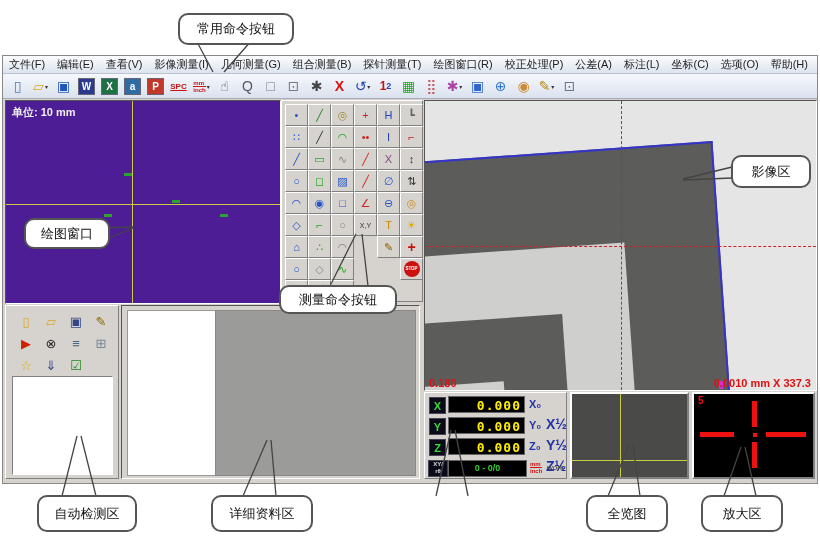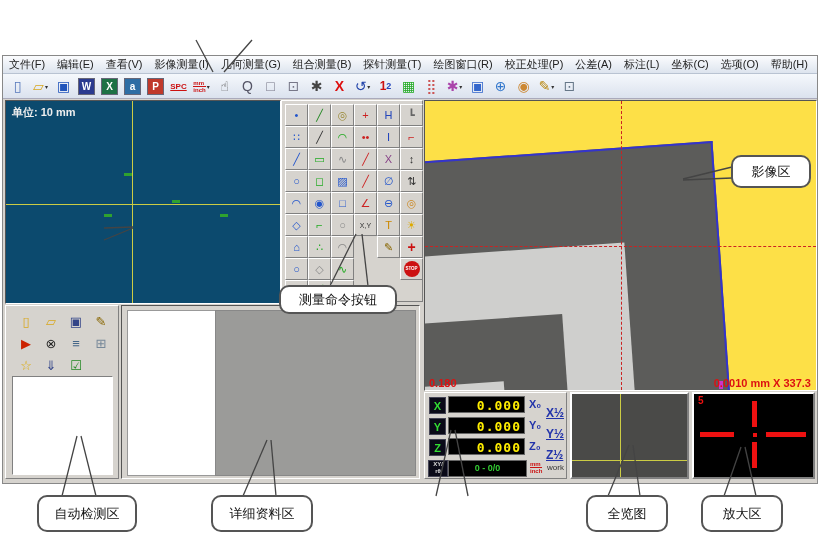--- a/index.html
+++ b/index.html
@@ -18,38 +18,38 @@
         font-size:14px;position:relative;}
   .tbtn .badge{width:15px;height:15px;color:#fff;font-size:10px;font-weight:bold;
         display:flex;align-items:center;justify-content:center;border:1px solid #667;}
   .tbtn .ttext{font-size:8px;font-weight:bold;text-decoration:underline;}
   .tbtn .stack2{display:flex;flex-direction:column;font-size:6px;line-height:6px;font-weight:bold;}
   .tbtn .stack2 span:first-child{border-bottom:1px solid currentColor;}
   .tbtn .caret{font-size:6px;color:#333;margin-left:1px;}
   .tbtn .num1{color:#cc1111;font-weight:bold;font-size:12px;}
   .tbtn .num2{color:#2244bb;font-weight:bold;font-size:9px;vertical-align:sub;}
   
-  .drawing{position:absolute;left:2px;top:44px;width:274px;height:202px;background:#0c4a6e;
+  .drawing{position:absolute;left:2px;top:44px;width:274px;height:202px;background:#4c1d95;
            border:1px solid;border-color:#555 #fff #fff #555;text-decoration:underline;}
   .unit-label{position:absolute;left:6px;top:4px;color:#eee;font-size:11px;font-weight:bold;}
   .dw-v{position:absolute;left:46%;top:0;width:1px;height:100%;background:#cccc44;}
   .dw-h{position:absolute;top:51%;left:0;height:1px;width:100%;background:#cccc44;}
   .tick{position:absolute;width:8px;height:3px;background:#2fa22f;}
   
   .measure{position:absolute;left:278px;top:44px;width:142px;height:202px;background:#d6d3ce;
            border:1px solid;border-color:#fff #808080 #808080 #fff;box-sizing:border-box;padding:3px 0 0 3px;
            display:grid;grid-template-columns:repeat(6,22px);grid-auto-rows:21px;gap:1px;}
   .mbtn{width:21px;height:20px;background:#d6d3ce;border:1px solid;border-color:#fff #808080 #808080 #fff;
         display:flex;align-items:center;justify-content:center;font-size:11px;line-height:1;}
   .mbtn.empty{visibility:hidden;}
   .mbtn.stop span{background:#cc1111;color:#fff;border-radius:50%;width:16px;height:16px;font-size:4.5px;
         display:flex;align-items:center;justify-content:center;font-weight:bold;}
   .mbtn[data-name="stage-move"] span{font-weight:bold;font-size:14px;}
   
-  .video{position:absolute;left:421px;top:44px;width:391px;height:289px;background:#fde047;
+  .video{position:absolute;left:421px;top:44px;width:391px;height:289px;background:#e5e5e5;
          border:1px solid;border-color:#555 #fff #fff #555;overflow:hidden;text-align:right;}
   .part{position:absolute;left:-368px;top:63px;width:680px;height:680px;transform:rotate(-4deg);}
   .r1{position:absolute;inset:0;background:#5c5c5a;border-top:2px solid #3434cc;border-right:2px solid #3434cc;}
   .r2{position:absolute;inset:95px;background:#cfcfcd;}
   .r3{position:absolute;inset:162px;background:#5c5c5a;}
   .r4{position:absolute;inset:225px;background:#cfcfcd;}
   .vx-v{position:absolute;left:50%;top:0;height:100%;width:0;border-left:1px dashed #cc2222;}
   .vx-h{position:absolute;top:50%;left:0;width:100%;height:0;border-top:1px dashed #cc2222;}
   .marker{position:absolute;left:294px;top:280px;width:4px;height:8px;background:#cc33cc;}
   .vstat{position:absolute;bottom:1px;font-size:11px;font-weight:bold;color:#dd1111;}
@@ -69,21 +69,21 @@
   
   .dro{position:absolute;left:421px;top:336px;width:143px;height:87px;background:#d6d3ce;
        border:1px solid;border-color:#fff #808080 #808080 #fff;box-sizing:border-box;font-weight:bold;}
   .dro-row{position:absolute;left:0;width:100%;height:20px;}
   .axis-btn{position:absolute;left:4px;top:1px;width:15px;height:15px;background:#0a0a18;color:#33dd33;
        font-size:11px;display:flex;align-items:center;justify-content:center;border:1px solid #445;}
   .lcd{position:absolute;left:23px;top:0;width:77px;height:17px;background:#000;color:#ffee00;
        font-family:"DejaVu Sans Mono",monospace;font-size:13px;text-align:right;line-height:17px;
        padding-right:3px;box-sizing:border-box;border:1px solid #666;letter-spacing:1px;}
   .zero{position:absolute;left:104px;top:2px;color:#2233aa;font-size:11px;}
-  .half{position:absolute;left:121px;top:10px;color:#2233aa;font-size:12px;text-decoration:underline;}
+  .half{position:absolute;left:121px;top:20px;color:#2233aa;font-size:14px;}
   .mode-btn{position:absolute;left:3px;top:0;width:18px;height:15px;background:#0a0a18;color:#ddd;
        font-size:6px;line-height:7px;text-align:center;border:1px solid #445;}
   .cnt-lcd{position:absolute;left:23px;top:0;width:77px;height:15px;background:#000;color:#33cc33;
        font-size:9px;text-align:center;line-height:15px;border:1px solid #666;}
   .unitstack{position:absolute;left:105px;top:1px;display:flex;flex-direction:column;color:#cc1111;
        font-size:6px;line-height:6px;}
   .unitstack span:first-child{border-bottom:1px solid #cc1111;}
   .worklab{position:absolute;left:122px;top:3px;font-size:8px;color:#333;font-weight:normal;}
   
   .overview{position:absolute;left:567px;top:336px;width:119px;height:87px;background:#4a4a48;
@@ -495,19 +495,21 @@
         <path d="M276,496 L271,440"></path>
       <path d="M436,496 L451,430"></path>
         <path d="M468,496 L455,430"></path>
       <path d="M608,496 L629,445"></path>
         <path d="M640,496 L633,445"></path>
       <path d="M724,496 L741,447"></path>
         <path d="M756,496 L745,447"></path>
     </g>
   </svg>
 
+  <div class="callout" data-name="callout-toolbar" style="left:178px;top:13px;width:112px;height:28px;">常用命令按钮</div>
+  <div class="callout" data-name="callout-drawing" style="left:24px;top:218px;width:82px;height:27px;">绘图窗口</div>
   <div class="callout" data-name="callout-measure" style="left:279px;top:285px;width:114px;height:25px;">测量命令按钮</div>
   <div class="callout" data-name="callout-video" style="left:731px;top:155px;width:76px;height:29px;">影像区</div>
   <div class="callout" data-name="callout-auto" style="left:37px;top:495px;width:96px;height:33px;">自动检测区</div>
   <div class="callout" data-name="callout-detail" style="left:211px;top:495px;width:98px;height:33px;">详细资料区</div>
   <div class="callout" data-name="callout-magnifier" style="left:701px;top:495px;width:78px;height:33px;">放大区</div>
   <div class="callout" data-name="callout-overview" style="left:586px;top:495px;width:78px;height:33px;">全览图</div>
 </div>
 
 </body></html>

